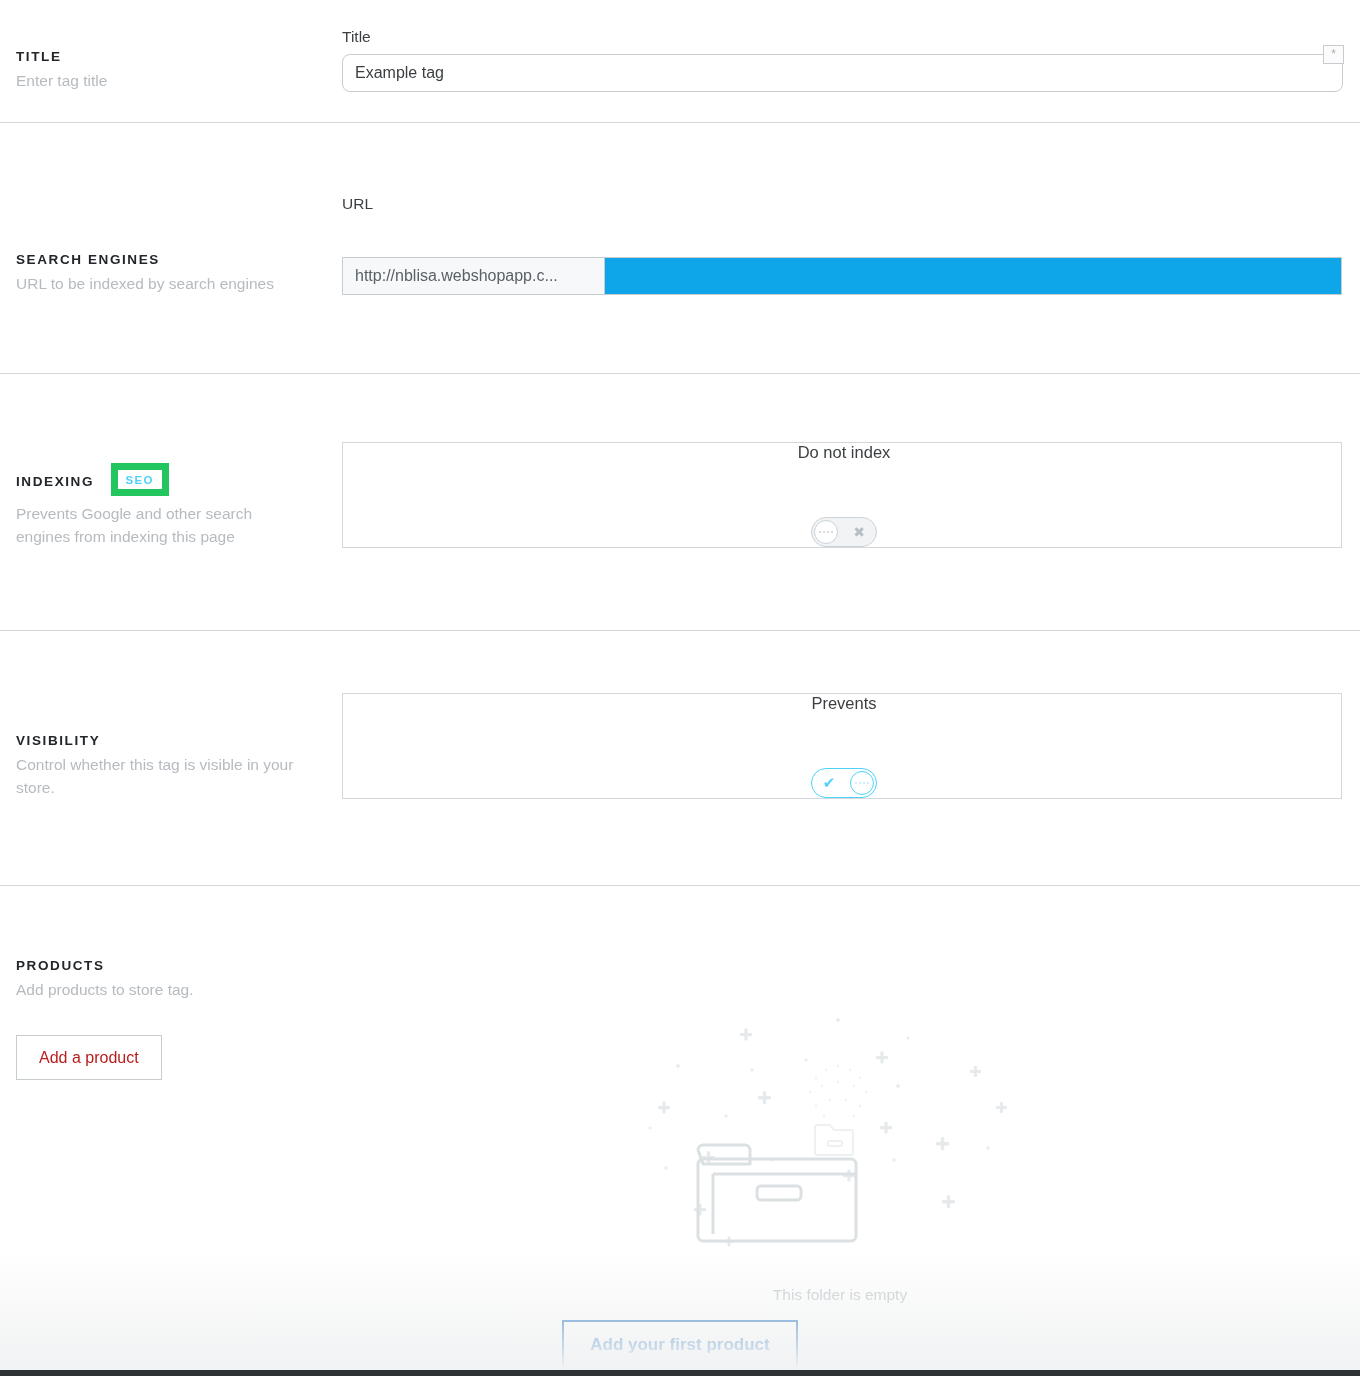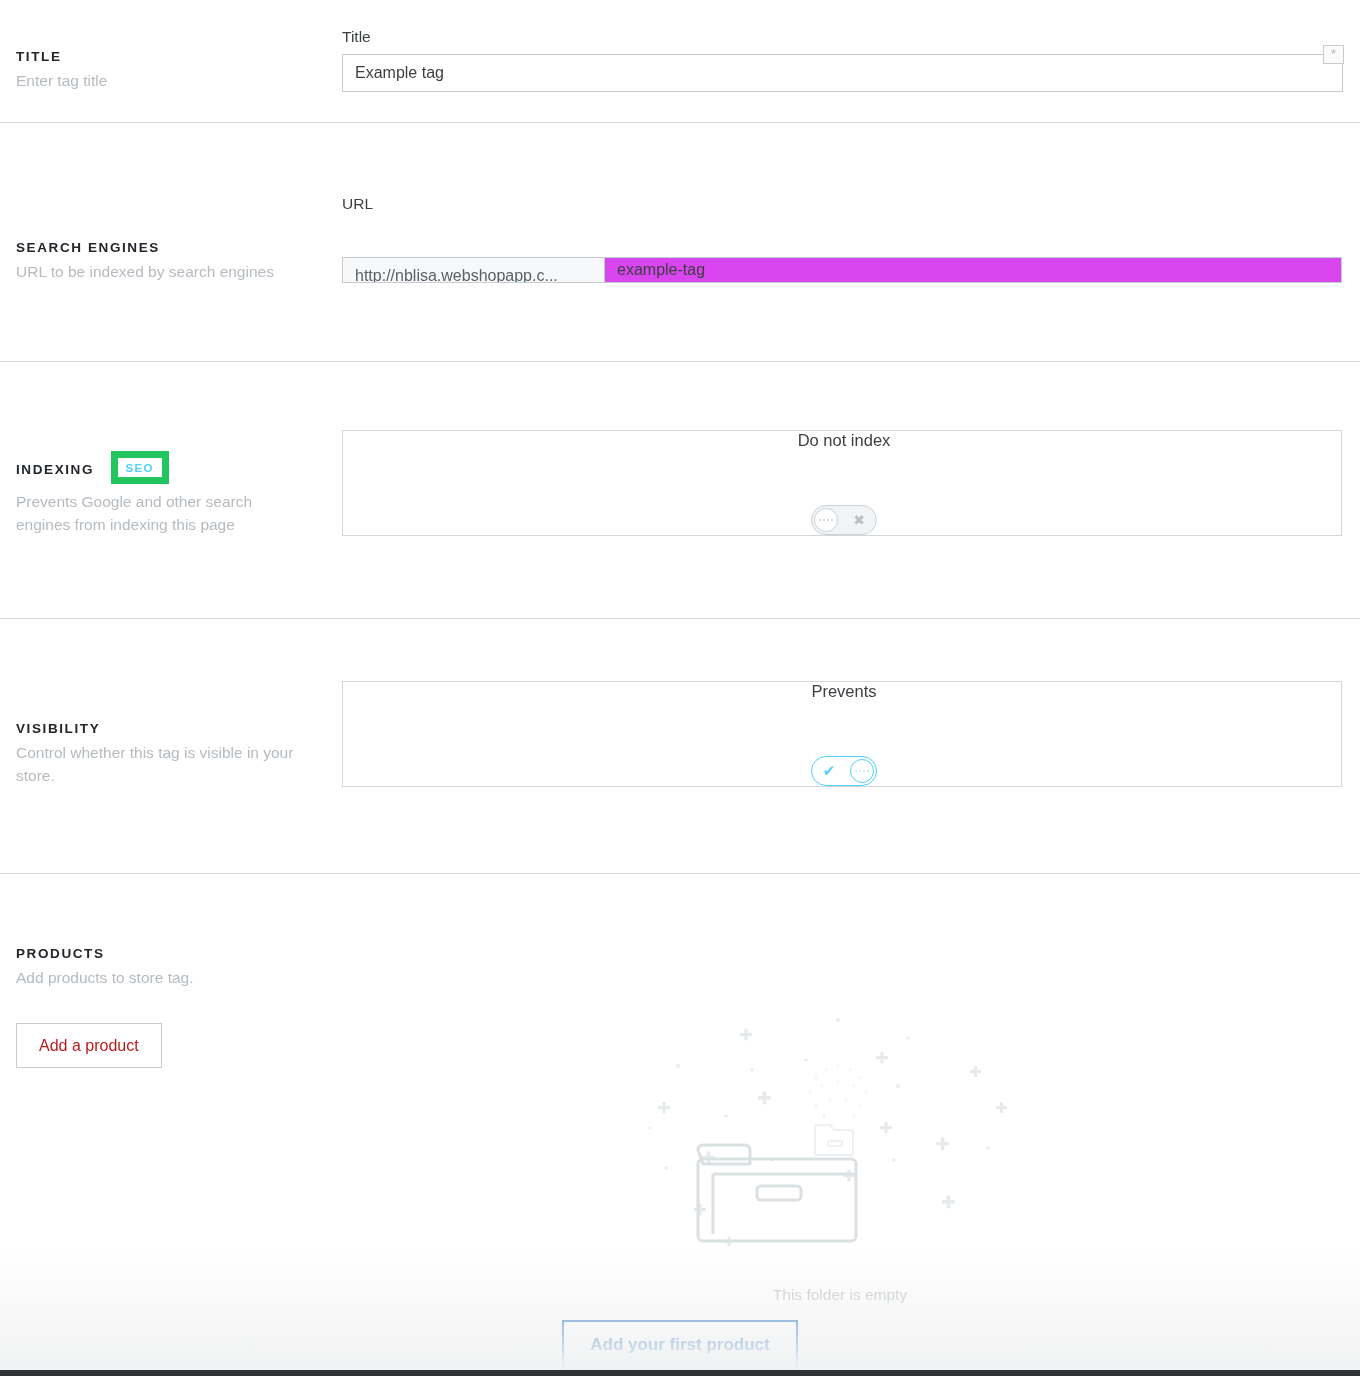--- a/index.html
+++ b/index.html
@@ -77,43 +77,43 @@
   .text-input {
     width: 100%;
     height: 38px;
     border: 1px solid #c7ccd1;
     background: #fff;
     font-family: "Liberation Sans", sans-serif;
     font-size: 16px;
     color: #3c3f42;
     padding: 0 12px;
     outline: none;
-    border-radius: 0;
+    border-radius: 8px;
   }
   .req-marker {
     position: absolute;
     top: -9px;
     right: -1px;
     width: 21px;
     height: 19px;
     border: 1px solid #c7ccd1;
     background: #fbfbfc;
     color: #a9b0b6;
     font-size: 12px;
     line-height: 17px;
     text-align: center;
   }
 
   
   .url-group {
     display: flex;
     width: 1000px;
     border: 1px solid #c7ccd1;
-    background: #d946ef;
-    height: 26px;
+    background: #0ea5e9;
+    height: 38px;
     margin-top: 44px;
   }
   .url-prefix {
     flex: 0 0 262px;
     background: #f7f8f9;
     border-right: 1px solid #c7ccd1;
     font-size: 16px;
     color: #5a6066;
     line-height: 36px;
     padding: 0 12px;
@@ -269,21 +269,20 @@
 
   <div class="section" style="padding-top:72px; padding-bottom:78px;">
     <div class="sec-label">
       <span class="sec-title">SEARCH ENGINES</span>
       <div class="sec-desc">URL to be indexed by search engines</div>
     </div>
     <div class="sec-field">
       <label class="field-label">URL</label>
       <div class="url-group">
         <span class="url-prefix">http://nblisa.webshopapp.c...</span>
-        <input class="url-input" type="text" value="example-tag" style="">
       </div>
     </div>
   </div>
 
   <div class="divider"></div>
 
   <div class="section" style="padding-top:68px; padding-bottom:82px;">
     <div class="sec-label">
       <span class="sec-title">INDEXING</span>
       <span class="seo-badge">SEO</span>

